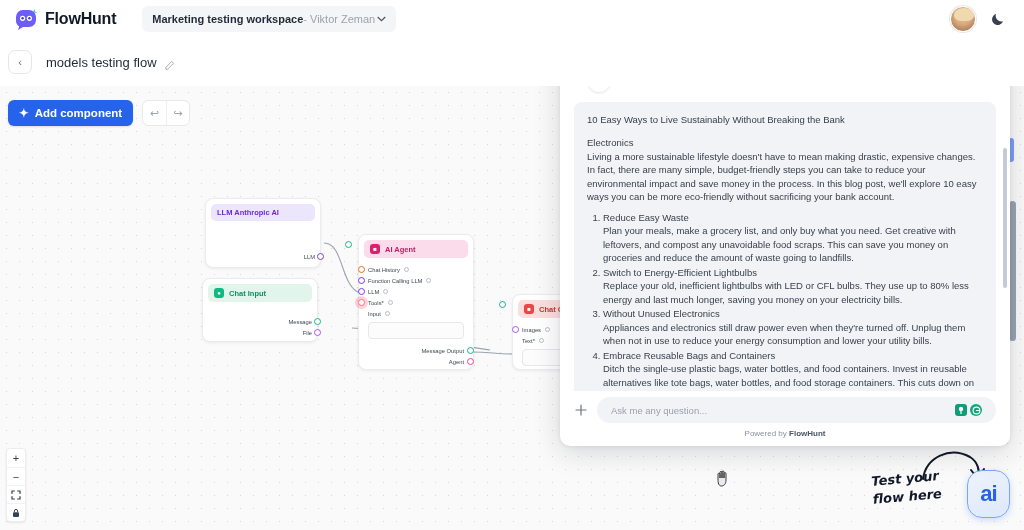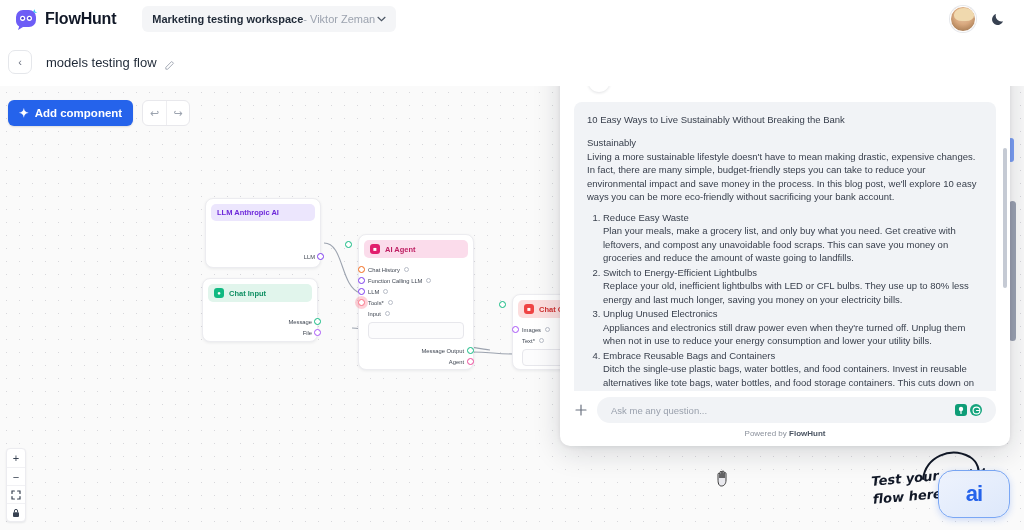--- a/index.html
+++ b/index.html
@@ -127,21 +127,21 @@
   .hand-cursor { position: absolute; left: 714px; top: 382px; width: 18px; height: 20px; }
 
   
   .annot {
     position: absolute; left: 872px; top: 383px; width: 90px;
     font-family: "DejaVu Sans", sans-serif; font-size: 13px; color: #111827;
     line-height: 1.35; transform: rotate(-5deg); font-style: italic; font-weight: bold;
   }
   .annot-arrow { position: absolute; left: 920px; top: 357px; width: 70px; height: 42px; }
   .ai-launcher {
-    position: absolute; right: 14px; bottom: 12px; width: 72px; height: 48px;
+    position: absolute; right: 14px; bottom: 12px; width: 43px; height: 48px;
     border-radius: 15px; background: linear-gradient(150deg,#eef3fd 0%, #dde8fb 100%);
     border: 1.5px solid #7aa7f5; display: flex; align-items: center; justify-content: center;
     box-shadow: 0 2px 7px rgba(37,99,235,.22); cursor: pointer; z-index: 12;
   }
   .ai-launcher-text { font-size: 22px; font-weight: bold; color: #2563eb; letter-spacing: -1px; }
 
   
   .edge-pill {
     position: absolute; right: 10px; top: 52px; width: 6px; height: 24px;
     background: #7b9ff5; border-radius: 3px; z-index: 4;
@@ -435,33 +435,33 @@
       <div class="bot-avatar">
         <svg width="11" height="10" viewBox="0 0 24 22">
           <path d="M2 9a7 7 0 0 1 7-7h6a7 7 0 0 1 7 7v3a7 7 0 0 1-7 7H9l-5 3 1.2-3.6A7 7 0 0 1 2 12z" fill="#6d5df6"></path>
           <circle cx="8.6" cy="10.3" r="2.2" fill="#fff"></circle>
             <circle cx="15.4" cy="10.3" r="2.2" fill="#fff"></circle>
         </svg>
       </div>
 
       <div class="msg-bubble">
         <div class="msg-title">10 Easy Ways to Live Sustainably Without Breaking the Bank</div>
-        <div class="msg-h">Sustainably</div>
+        <div class="msg-h">Electronics</div>
         <div class="msg-p">Living a more sustainable lifestyle doesn't have to mean making drastic, expensive changes. In fact, there are many simple, budget-friendly steps you can take to reduce your environmental impact and save money in the process. In this blog post, we'll explore 10 easy ways you can be more eco-friendly without sacrificing your bank account.</div>
         <ol class="msg-list">
           <li>
             <span class="li-head">Reduce Easy Waste</span>
             <div class="li-body">Plan your meals, make a grocery list, and only buy what you need. Get creative with leftovers, and compost any unavoidable food scraps. This can save you money on groceries and reduce the amount of waste going to landfills.</div>
           </li>
           <li>
             <span class="li-head">Switch to Energy-Efficient Lightbulbs</span>
             <div class="li-body">Replace your old, inefficient lightbulbs with LED or CFL bulbs. They use up to 80% less energy and last much longer, saving you money on your electricity bills.</div>
           </li>
           <li>
-            <span class="li-head">Unplug Unused Electronics</span>
+            <span class="li-head">Without Unused Electronics</span>
             <div class="li-body">Appliances and electronics still draw power even when they're turned off. Unplug them when not in use to reduce your energy consumption and lower your utility bills.</div>
           </li>
           <li>
             <span class="li-head">Embrace Reusable Bags and Containers</span>
             <div class="li-body">Ditch the single-use plastic bags, water bottles, and food containers. Invest in reusable alternatives like tote bags, water bottles, and food storage containers. This cuts down on waste and can save you money in the long run.</div>
           </li>
 
         </ol>
       </div>
       <div class="panel-scrollbar"></div>

